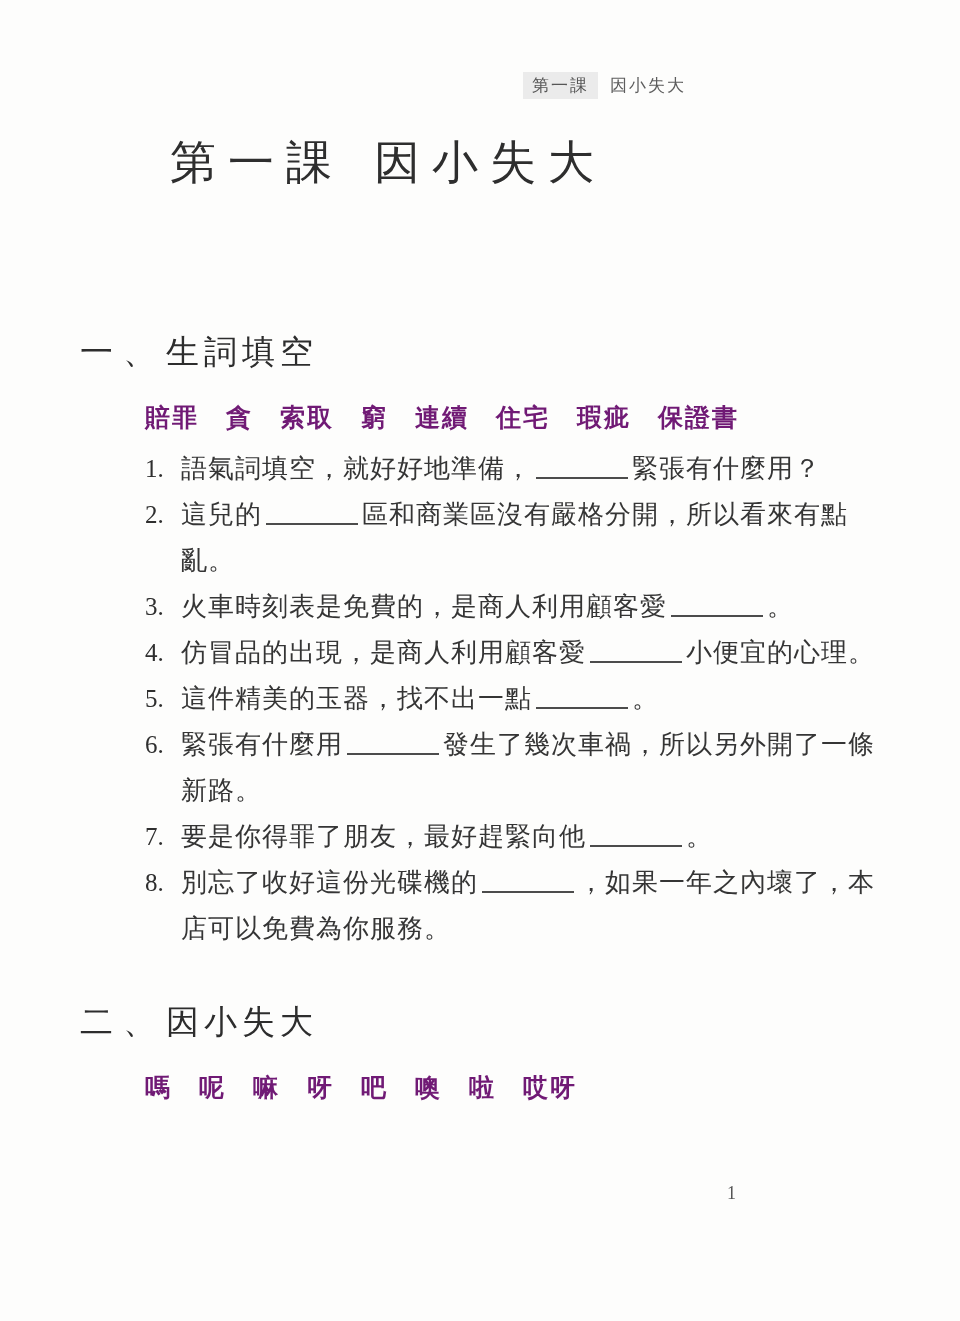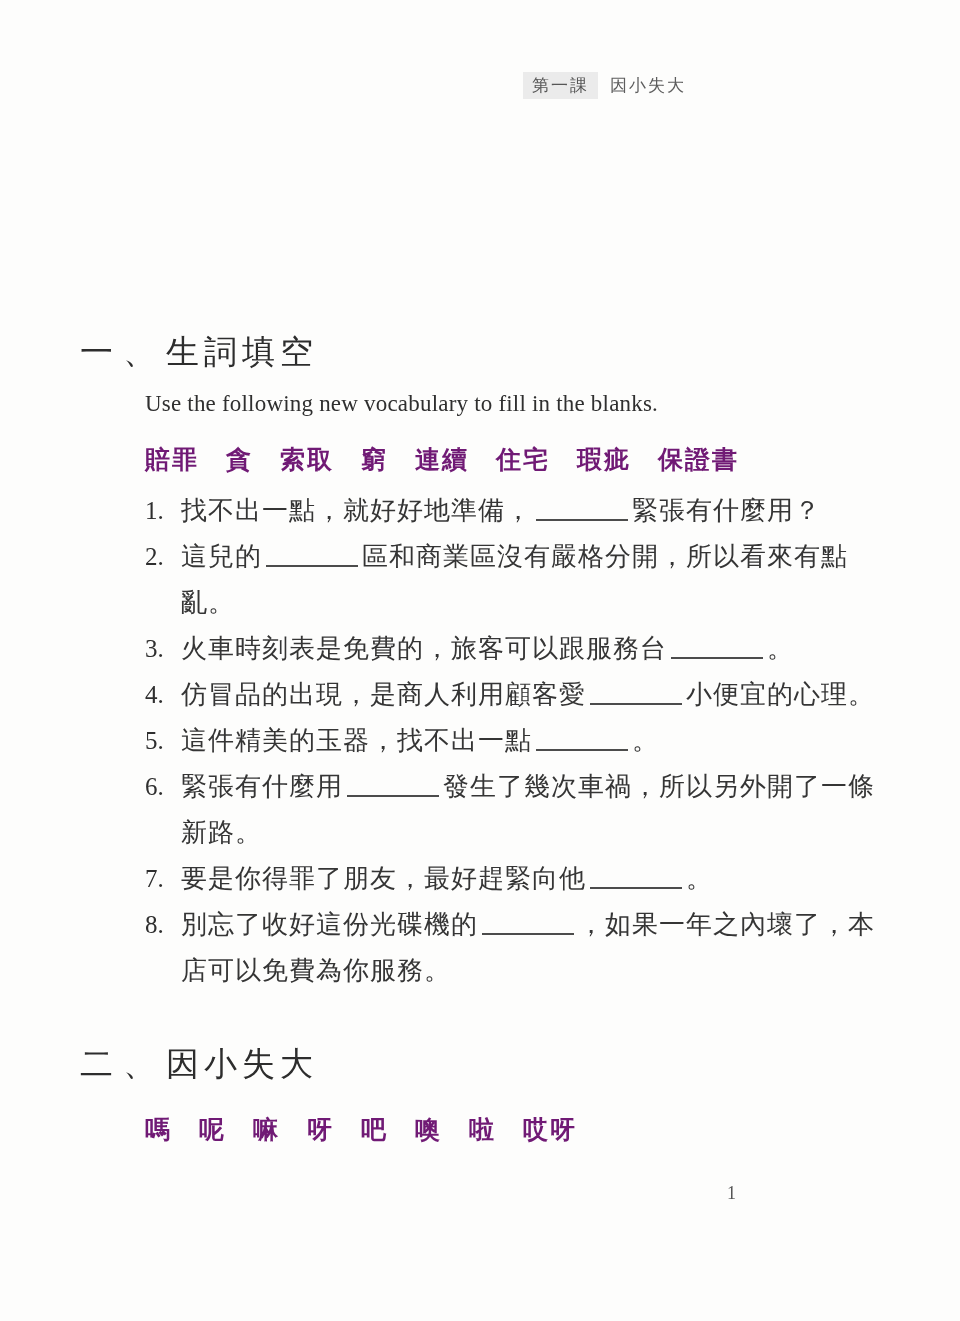--- a/index.html
+++ b/index.html
@@ -94,35 +94,37 @@
 </head>
 <body>
 
 <div class="page">
 
   <div class="running-header">
     <span class="lesson-badge">第一課</span>
     <span>因小失大</span>
   </div>
 
+  <h1 class="chapter-title" style="font-weight:normal;margin:0;">
+    <span>第一課</span><span class="gap"></span><span>因小失大</span>
+  </h1>
 
   <div class="content">
 
     <div class="section1">
       <h2 class="section-heading">
         <span class="enum">一、</span><span>生詞填空</span>
       </h2>
-      <p class="instruction-en">Use the following new vocabulary to fill in the blanks.</p>
 
       <div class="word-row"><span class="word">賠罪</span><span class="word">貪</span><span class="word">索取</span><span class="word">窮</span><span class="word">連續</span><span class="word">住宅</span><span class="word">瑕疵</span><span class="word">保證書</span></div>
 
       <ol class="question-list">
-          <li><span class="q-num">1.</span><span>找不出一點，就好好地準備，</span><span class="blank"></span><span>緊張有什麼用？</span></li>
+          <li><span class="q-num">1.</span><span>語氣詞填空，就好好地準備，</span><span class="blank"></span><span>緊張有什麼用？</span></li>
           <li><span class="q-num">2.</span><span>這兒的</span><span class="blank"></span><span>區和商業區沒有嚴格分開，所以看來有點亂。</span></li>
-          <li><span class="q-num">3.</span><span>火車時刻表是免費的，旅客可以跟服務台</span><span class="blank"></span><span>。</span></li>
+          <li><span class="q-num">3.</span><span>火車時刻表是免費的，是商人利用顧客愛</span><span class="blank"></span><span>。</span></li>
           <li><span class="q-num">4.</span><span>仿冒品的出現，是商人利用顧客愛</span><span class="blank"></span><span>小便宜的心理。</span></li>
           <li><span class="q-num">5.</span><span>這件精美的玉器，找不出一點</span><span class="blank"></span><span>。</span></li>
           <li><span class="q-num">6.</span><span>緊張有什麼用</span><span class="blank"></span><span>發生了幾次車禍，所以另外開了一條新路。</span></li>
           <li><span class="q-num">7.</span><span>要是你得罪了朋友，最好趕緊向他</span><span class="blank"></span><span>。</span></li>
           <li><span class="q-num">8.</span><span>別忘了收好這份光碟機的</span><span class="blank"></span><span>，如果一年之內壞了，本店可以免費為你服務。</span></li>
         </ol>
     </div>
 
     <div class="section2">
       <h2 class="section-heading">

